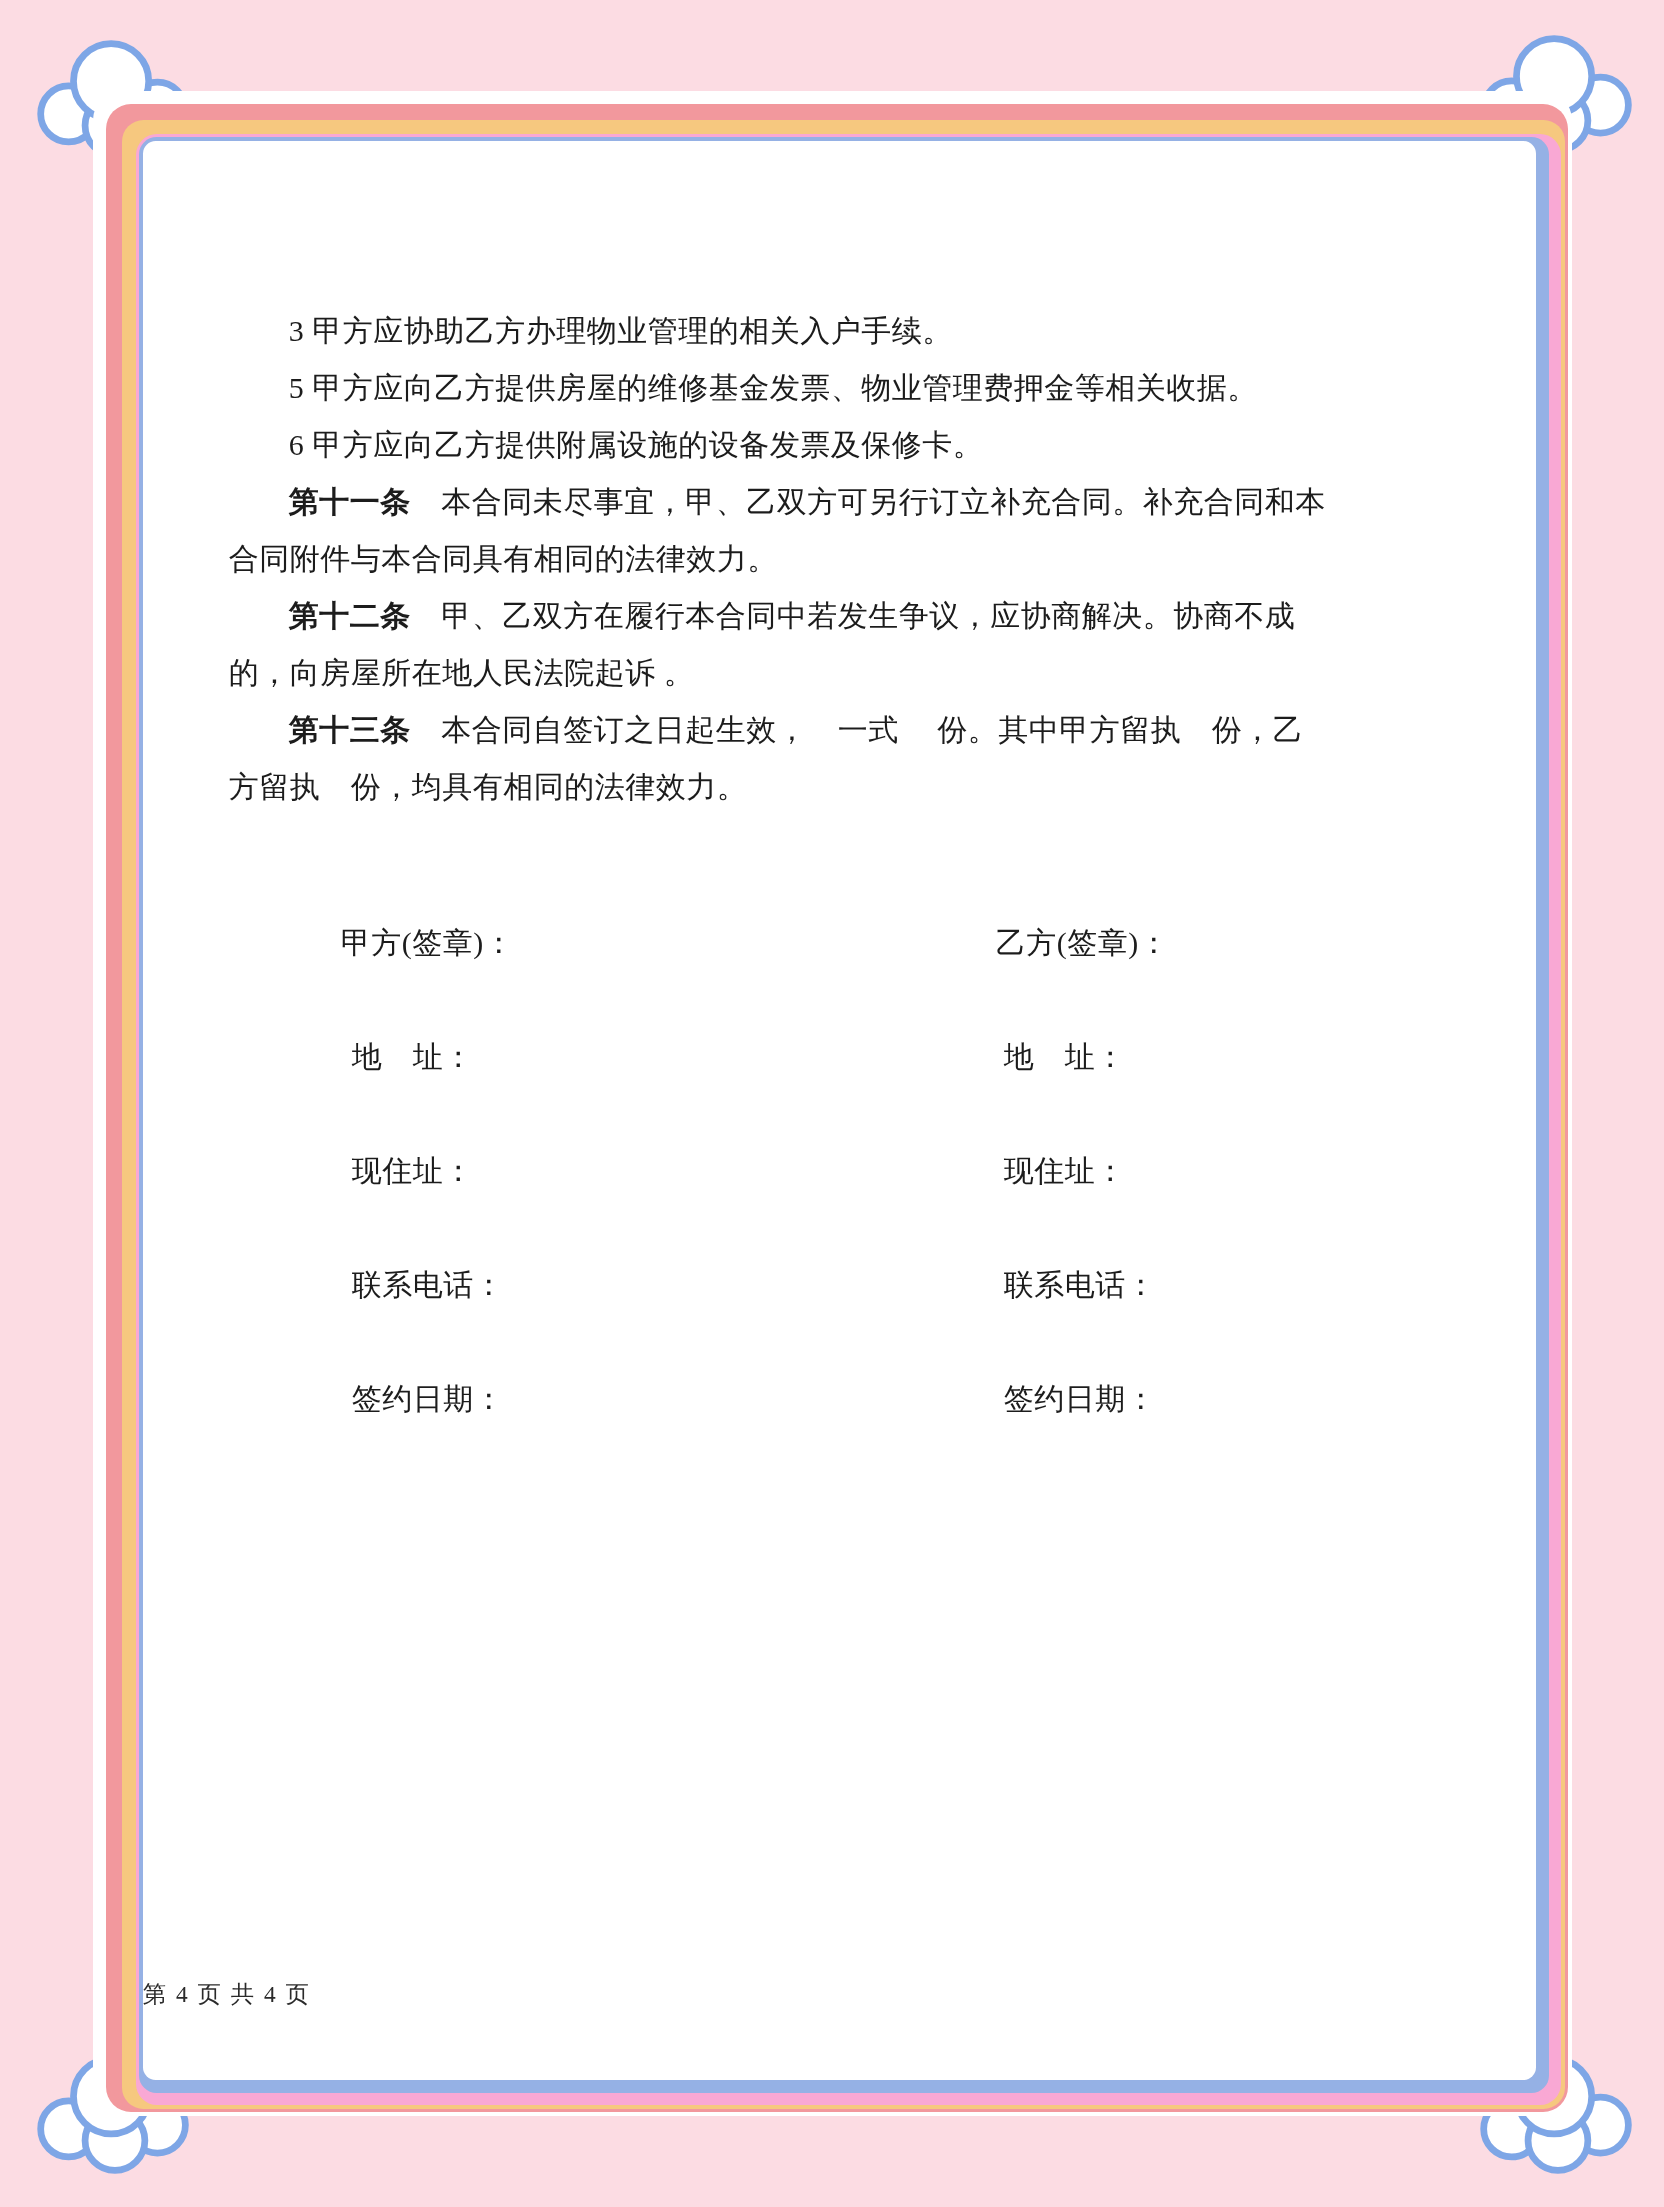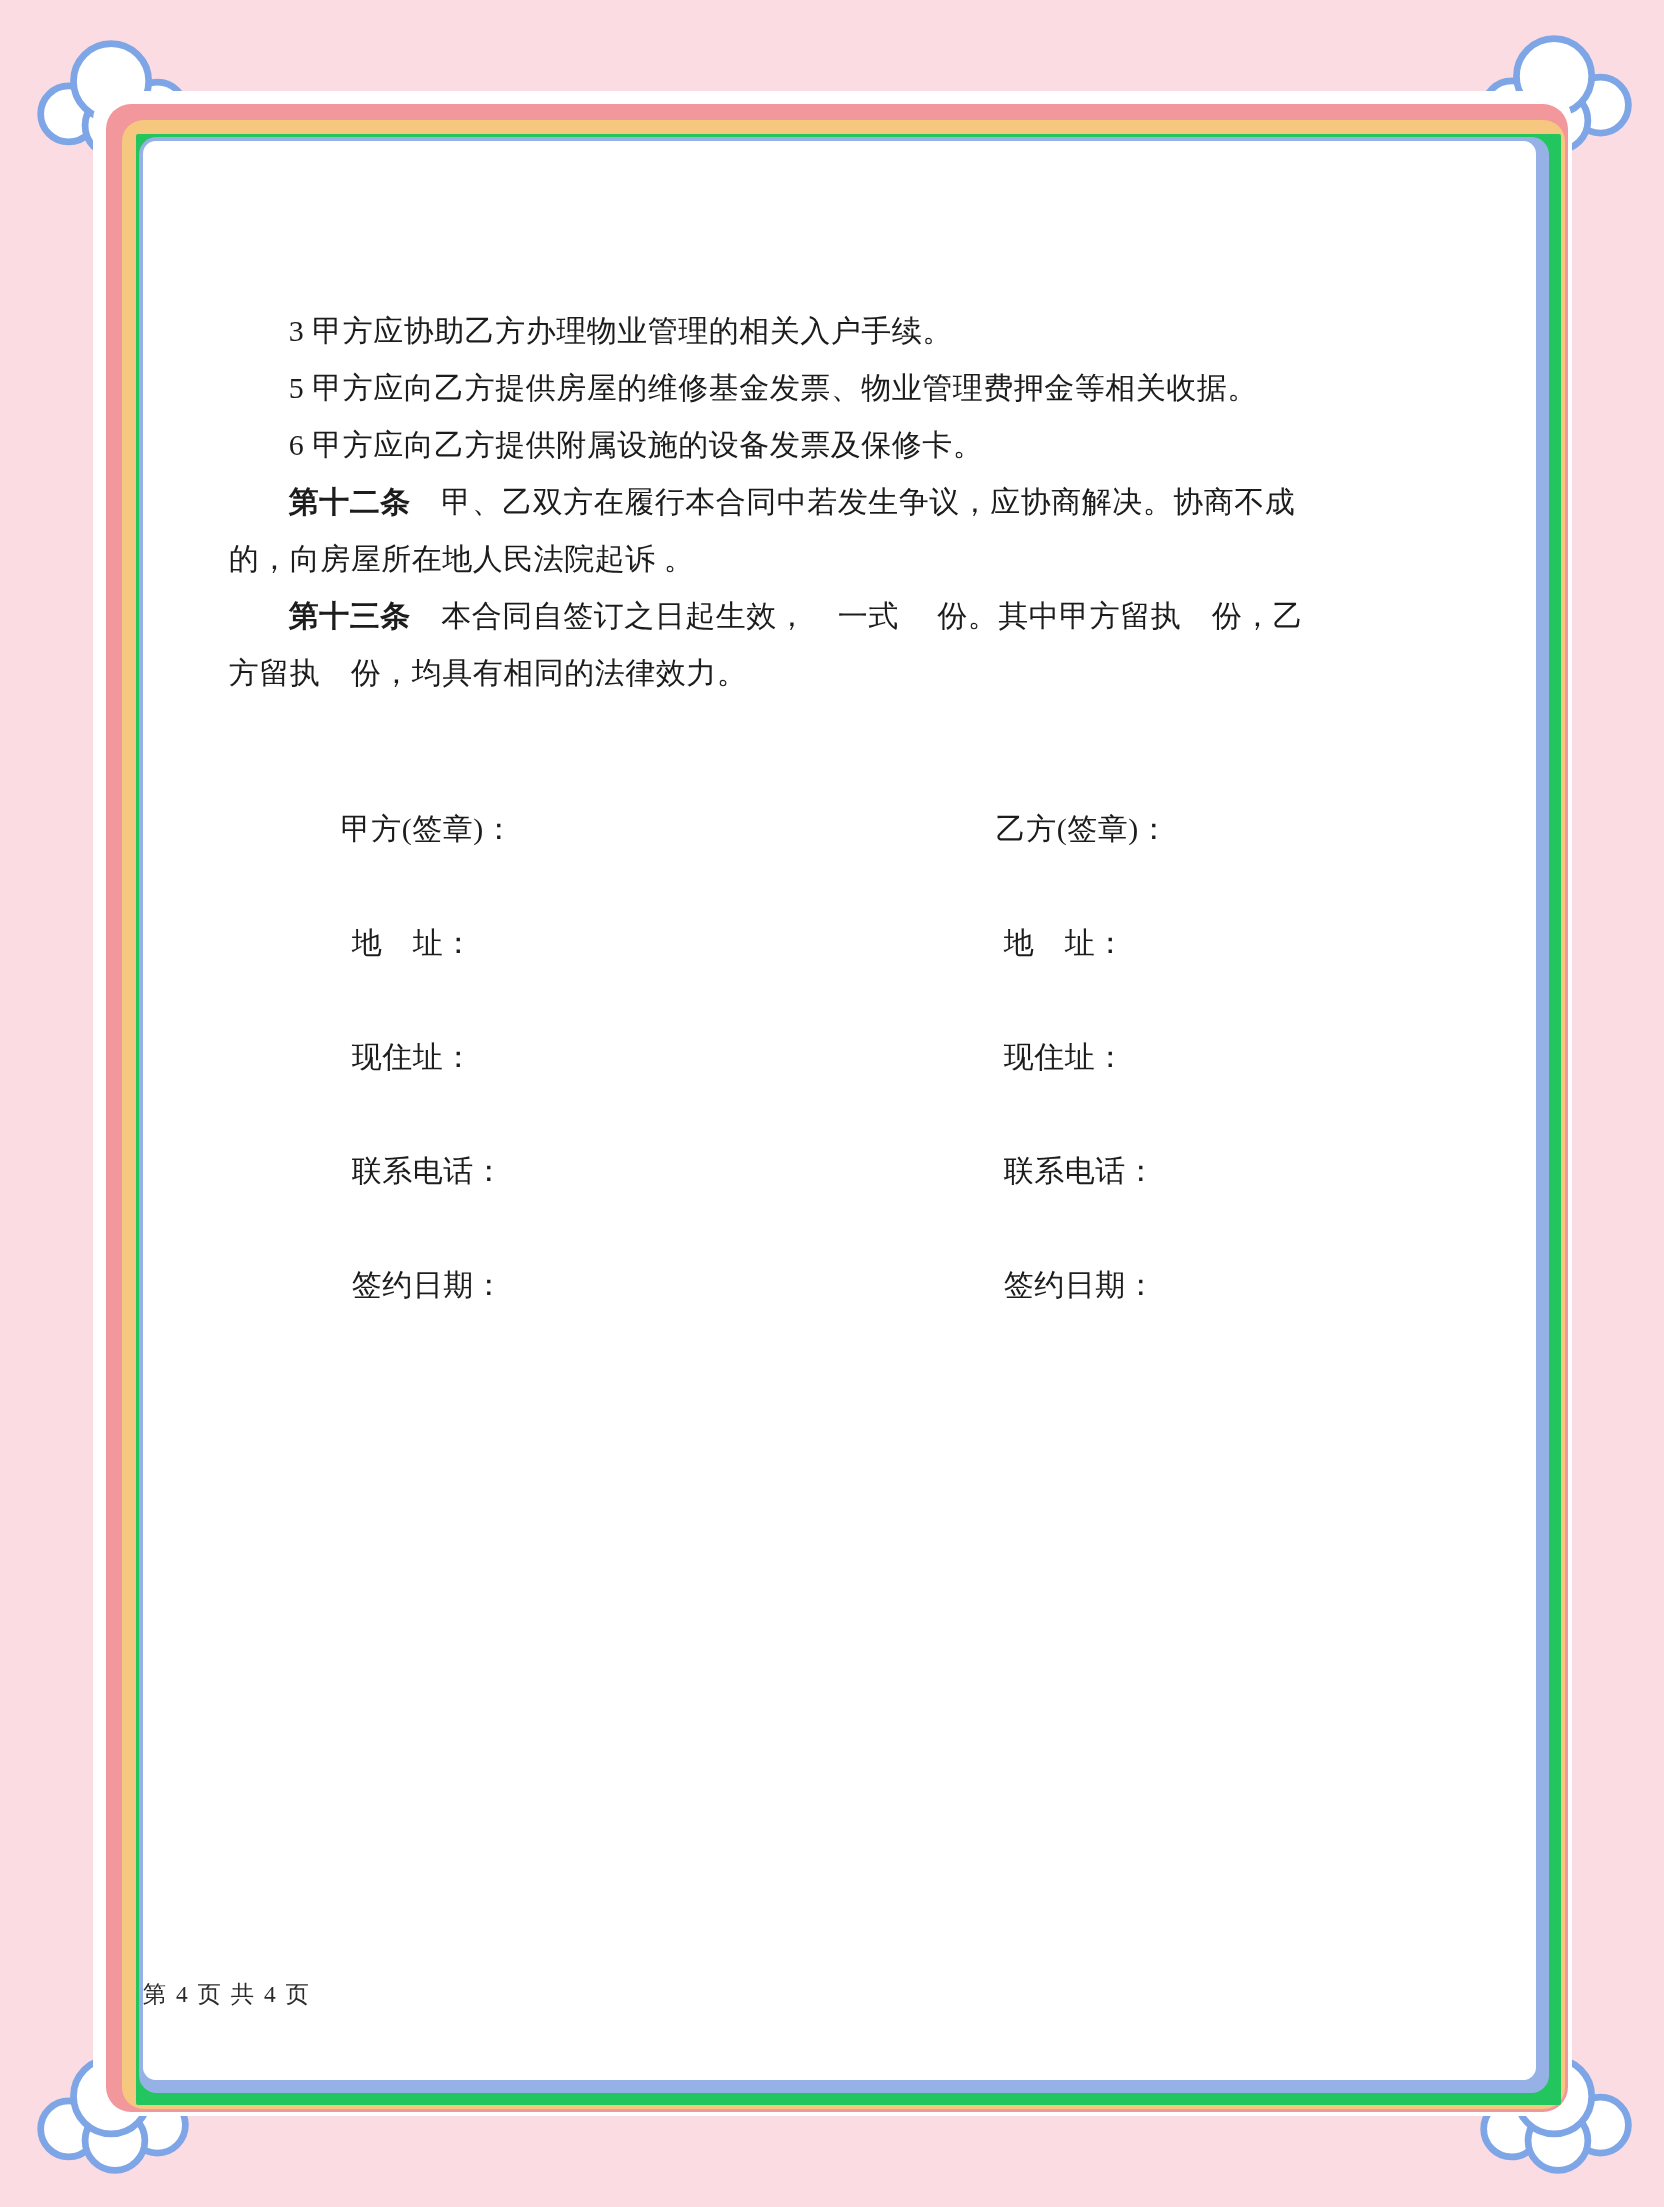--- a/index.html
+++ b/index.html
@@ -13,21 +13,21 @@
   
   .frame-white {
     position: absolute;
     left: 93px; top: 91px; right: 93px; bottom: 92px;
     background: #ffffff;
     border-radius: 29px;
     padding: 12.7px 3.9px 3.9px 12.7px;
   }
   .frame-red    { width:100%; height:100%; background:#f2989d; border-radius:25px; padding:16.6px 2.9px 2.9px 16.6px; }
   .frame-orange { width:100%; height:100%; background:#f6c87f; border-radius:21.5px; padding:13.7px 3.9px 3.9px 13.7px; }
-  .frame-green  { width:100%; height:100%; background:#22c55e; border-radius:2px; padding:2.9px 12.7px 12.7px 2.9px; }
+  .frame-green  { width:100%; height:100%; background:#f9a8d4; border-radius:21px; padding:2.9px 12.7px 12.7px 2.9px; }
   .frame-blue   { width:100%; height:100%; background:#95b1e5; border-radius:17.6px; padding:3.9px 12.7px 12.7px 3.9px; }
   .frame-content {
     width:100%; height:100%;
     background:#ffffff;
     border-radius:12.7px;
     position: relative;
     padding: 161px 0 0 86px;
   }
   
   .cloud { position: absolute; width: 164px; height: 129px; }
@@ -105,20 +105,21 @@
  <div class="frame-red">
   <div class="frame-orange">
    <div class="frame-green">
     <div class="frame-blue">
      <div class="frame-content">
 
       <div class="text-block">
         <p><span class="lead"></span><span>3 甲方应协助乙方办理物业管理的相关入户手续。</span></p>
         <p><span class="lead"></span><span>5 甲方应向乙方提供房屋的维修基金发票、物业管理费押金等相关收据。</span></p>
         <p><span class="lead"></span><span>6 甲方应向乙方提供附属设施的设备发票及保修卡。</span></p>
+        <p><span class="lead">第十一条</span><span>　本合同未尽事宜，甲、乙双方可另行订立补充合同。补充合同和本合同附件与本合同具有相同的法律效力。</span></p>
         <p><span class="lead">第十二条</span><span>　甲、乙双方在履行本合同中若发生争议，应协商解决。协商不成的，向房屋所在地人民法院起诉 。</span></p>
         <p><span class="lead">第十三条</span><span>　本合同自签订之日起生效，　一式　 份。其中甲方留执　份，乙方留执　份，均具有相同的法律效力。</span></p>
       </div>
 
       <div class="sig-section">
         <div class="sig-row party-row">
           <div class="sig-cell-left"><span class="sig-label">甲方(签章)：</span></div>
           <div class="sig-cell-right"><span class="sig-label">乙方(签章)：</span></div>
         </div>
         <div class="sig-row">

